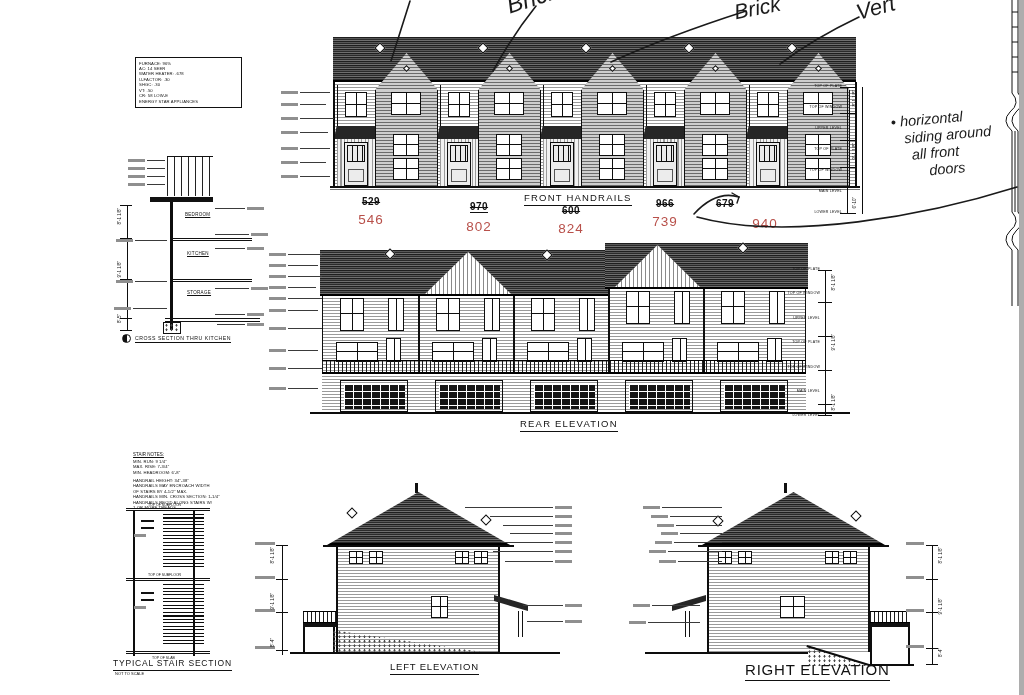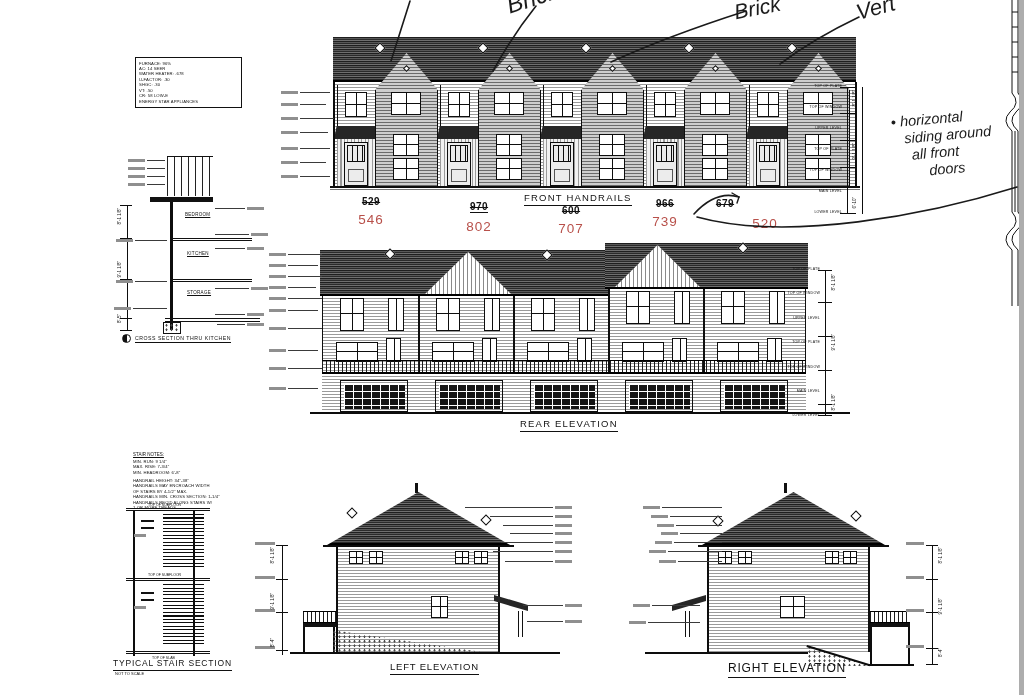--- a/index.html
+++ b/index.html
@@ -239,29 +239,29 @@
         <div class="np" data-name="unit-number-pair">
         <div class="old" data-name="old-unit-number">529</div>
         <div class="new" data-name="new-unit-number">546</div>
       </div>
         <div class="np" data-name="unit-number-pair">
         <div class="old" data-name="old-unit-number">970</div>
         <div class="new" data-name="new-unit-number">802</div>
       </div>
         <div class="np" data-name="unit-number-pair">
         <div class="old" data-name="old-unit-number">600</div>
-        <div class="new" data-name="new-unit-number">707</div>
+        <div class="new" data-name="new-unit-number">824</div>
       </div>
         <div class="np" data-name="unit-number-pair">
         <div class="old" data-name="old-unit-number">966</div>
         <div class="new" data-name="new-unit-number">739</div>
       </div>
         <div class="np" data-name="unit-number-pair">
         <div class="old" data-name="old-unit-number">679</div>
-        <div class="new" data-name="new-unit-number">520</div>
+        <div class="new" data-name="new-unit-number">940</div>
       </div>
       </div>
   </div>
   <style>
     [data-name="unit-numbers"] .np:nth-child(1){left:45px;top:196px}
     [data-name="unit-numbers"] .np:nth-child(2){left:153px;top:196px}
     [data-name="unit-numbers"] .np:nth-child(3){left:245px;top:205px}
     [data-name="unit-numbers"] .np:nth-child(4){left:339px;top:198px}
     [data-name="unit-numbers"] .np:nth-child(5){left:439px;top:193px}
   </style>
@@ -471,21 +471,21 @@
     <div class="tick" data-name="dim-tick" style="left:286px;top:179px;width:12px"></div>
     <div class="bar" data-name="dim-text" style="left:266px;top:57px;width:18px"></div>
     <div class="bar" data-name="dim-text" style="left:266px;top:91px;width:18px"></div>
     <div class="bar" data-name="dim-text" style="left:266px;top:124px;width:18px"></div>
     <div class="bar" data-name="dim-text" style="left:266px;top:160px;width:18px"></div>
     <div class="rdcol" data-name="dim-values" style="left:296px;top:62px;height:110px;width:9px">
         <div class="rd" data-name="dim-value">8'-1 1/8"</div>
         <div class="rd" data-name="dim-value">9'-1 1/8"</div>
         <div class="rd" data-name="dim-value">8'-4"</div>
       </div>
-    <div class="title sm" data-name="right-elevation-title" style="left:88px;top:176px;font-size:12px">RIGHT ELEVATION</div>
+    <div class="title sm" data-name="right-elevation-title" style="left:105px;top:176px;font-size:15px">RIGHT ELEVATION</div>
   </div>
 
   <div class="hw" data-name="handwriting-brick-cut" style="left:506px;top:-16px;font-size:24px;transform:rotate(-18deg)">Brick</div>
   <div class="hw" data-name="handwriting-brick" style="left:734px;top:-4px;font-size:21px;transform:rotate(-11deg)">Brick</div>
   <div class="hw" data-name="handwriting-vert" style="left:856px;top:-5px;font-size:22px;transform:rotate(-15deg)">Vert</div>
   <div class="hw" data-name="handwriting-note" style="left:893px;top:110px;font-size:14.5px;line-height:1.18;transform:rotate(-5deg)">
       <div data-name="handwriting-note-line">• horizontal</div>
       <div data-name="handwriting-note-line">siding around</div>
       <div data-name="handwriting-note-line">all front</div>
       <div data-name="handwriting-note-line">doors</div>

